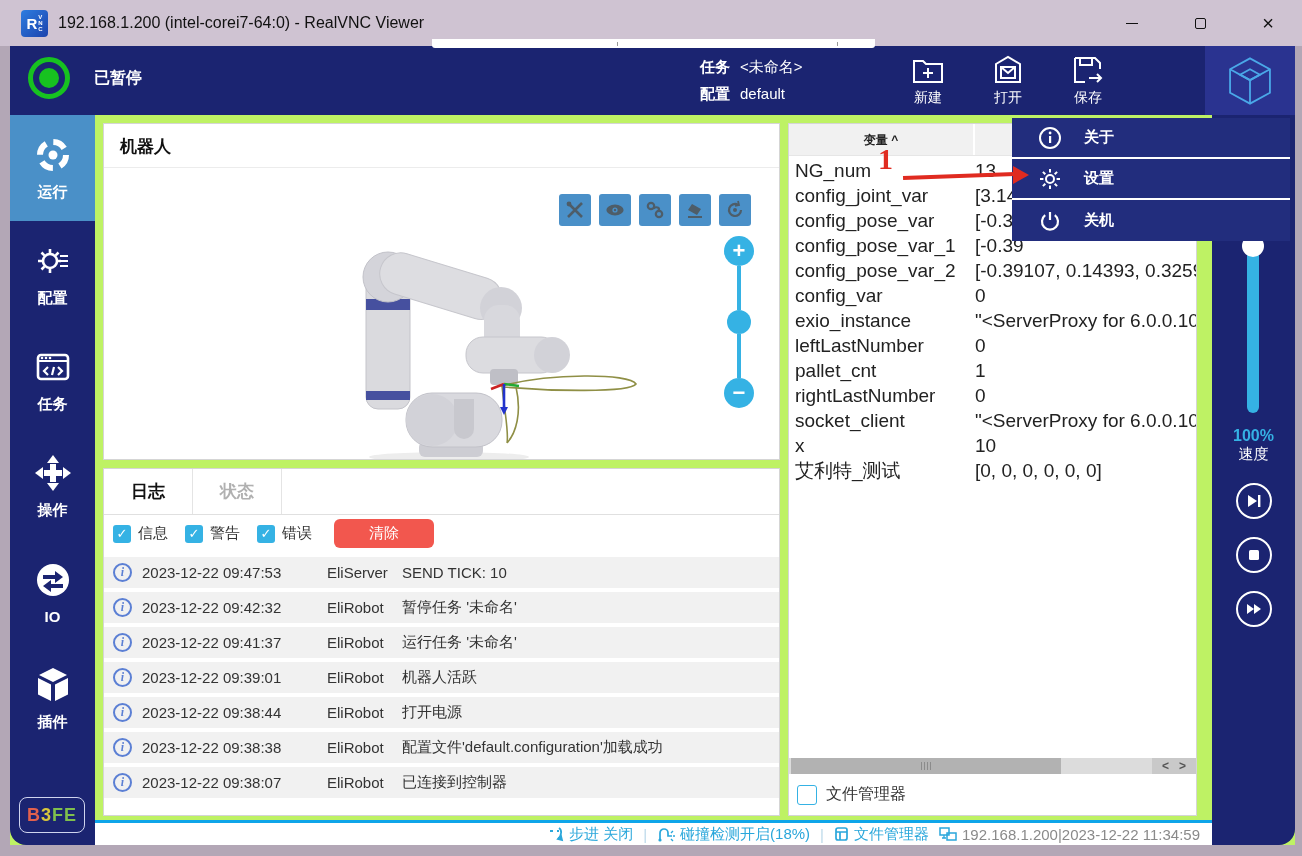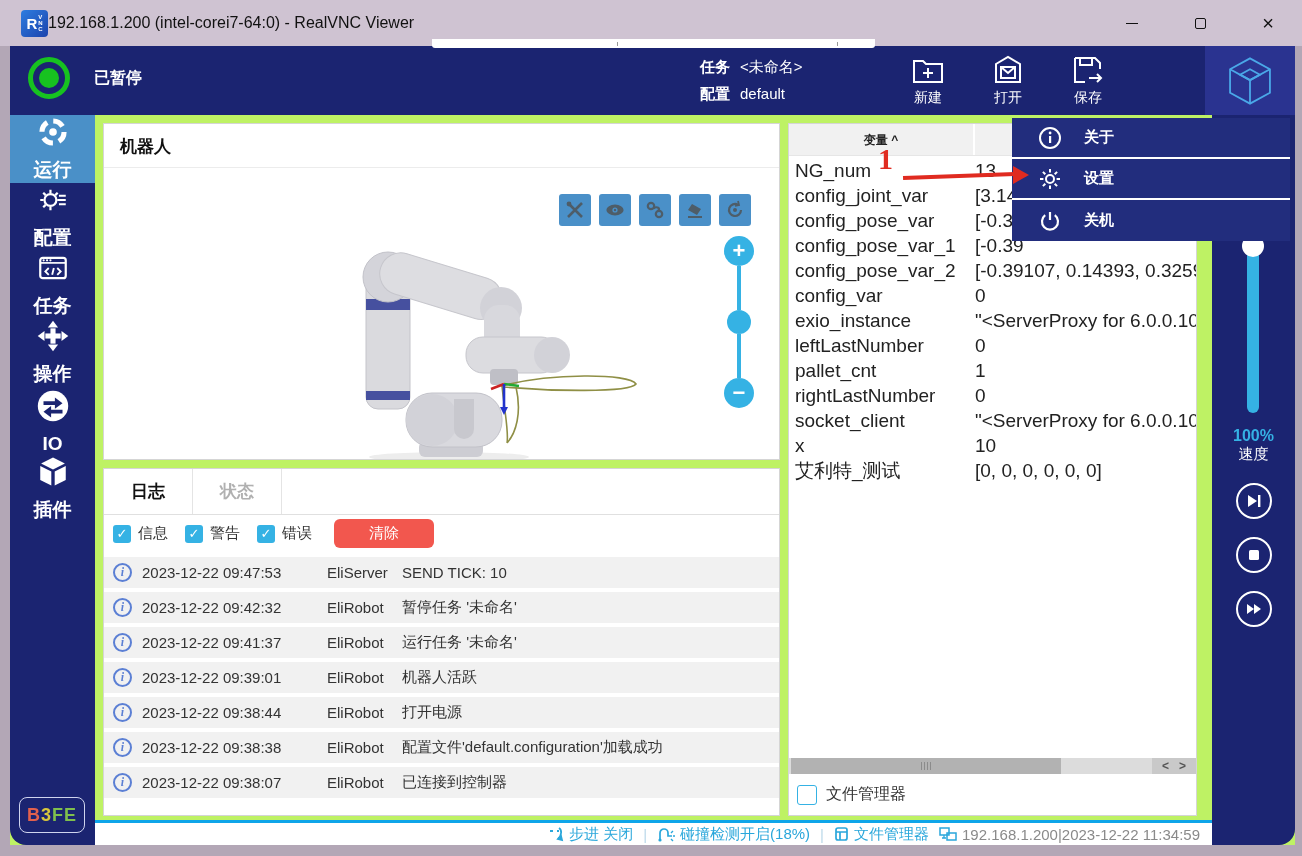--- a/index.html
+++ b/index.html
@@ -4,21 +4,21 @@
 <style>
   * { margin:0; padding:0; box-sizing:border-box; }
   html,body { width:1302px; height:856px; }
   body { font-family:"Liberation Sans","DejaVu Sans",sans-serif; background:#b3a7b6; position:relative; overflow:hidden; }
   .screen { position:absolute; inset:0; }
 
   
   .titlebar { position:absolute; left:0; top:0; width:1302px; height:46px; background:#cfc3d2; display:flex; align-items:center; }
   .vnc-logo { width:27px; height:27px; margin-left:21px; border-radius:4px; background:linear-gradient(135deg,#2e7de0,#1b43ad); color:#fff; display:flex; align-items:center; justify-content:center; font-weight:bold; font-size:15px; }
   .vnc-logo small { font-size:6px; line-height:6px; margin-left:1px; letter-spacing:0; }
-  .win-title { margin-left:0; font-size:16px; color:#111; }
+  .win-title { margin-left:10px; font-size:16px; color:#111; }
   .win-btns { position:absolute; right:0; top:0; height:46px; display:flex; }
   .win-btn { width:68px; height:46px; display:flex; align-items:center; justify-content:center; color:#111; font-size:17px; }
   .glyph-min { width:12px; height:0; border-top:1.6px solid #111; display:block; }
   .glyph-max { width:11px; height:11px; border:1.5px solid #111; border-radius:2px; display:block; }
 
   
   .vnc-strip { position:absolute; left:432px; top:39px; width:443px; height:9px; background:#fff; border-radius:0 0 3px 3px; z-index:40; }
   .vnc-strip i { position:absolute; top:3px; width:1px; height:4px; background:#999; }
 
   
@@ -30,21 +30,21 @@
   .led i { width:20px; height:20px; border-radius:50%; background:#17c220; }
   .run-state b { font-size:16px; }
   .task-block { position:absolute; left:690px; top:7px; font-size:15px; line-height:27px; }
   .task-block .lbl { font-weight:bold; margin-right:10px; }
   .tb-btn { position:absolute; top:8px; width:64px; text-align:center; color:#fff; font-size:14px; }
   .tb-btn svg { display:block; margin:0 auto 3px; }
   .brand-tile { position:absolute; right:0; top:0; width:90px; height:69px; background:#2a3390; display:flex; align-items:center; justify-content:center; }
 
   
   .sidebar { position:absolute; left:0; top:69px; width:85px; height:730px; background:#1b2471; border-radius:0 0 0 16px; }
-  .side-item { width:85px; height:68px; display:flex; flex-direction:column; align-items:center; justify-content:center; gap:8px; color:#fff; font-size:19px; font-weight:bold; }
+  .side-item { width:85px; height:106px; display:flex; flex-direction:column; align-items:center; justify-content:center; gap:8px; color:#fff; font-size:15px; font-weight:bold; }
   .side-item.active { background:#4a90c8; }
   .b3fe { position:absolute; left:9px; bottom:12px; width:66px; height:36px; border:1.5px solid #cfd4ee; border-radius:8px; display:flex; align-items:center; justify-content:center; font-weight:bold; font-size:18px; letter-spacing:1px; }
 
   
   .panel { position:absolute; background:#fff; border:1px solid #d5d5d5; }
   .robot-panel { left:93px; top:77px; width:677px; height:337px; }
   .robot-title { font-size:17px; font-weight:bold; color:#111; padding:11px 16px 9px; border-bottom:1px solid #ececec; }
   .viewport { position:absolute; left:0; top:42px; right:0; bottom:0; overflow:hidden; }
   .view-tools { position:absolute; left:455px; top:28px; display:flex; gap:8px; }
   .vtool { width:32px; height:32px; background:#4a90c8; border-radius:3px; display:flex; align-items:center; justify-content:center; }

